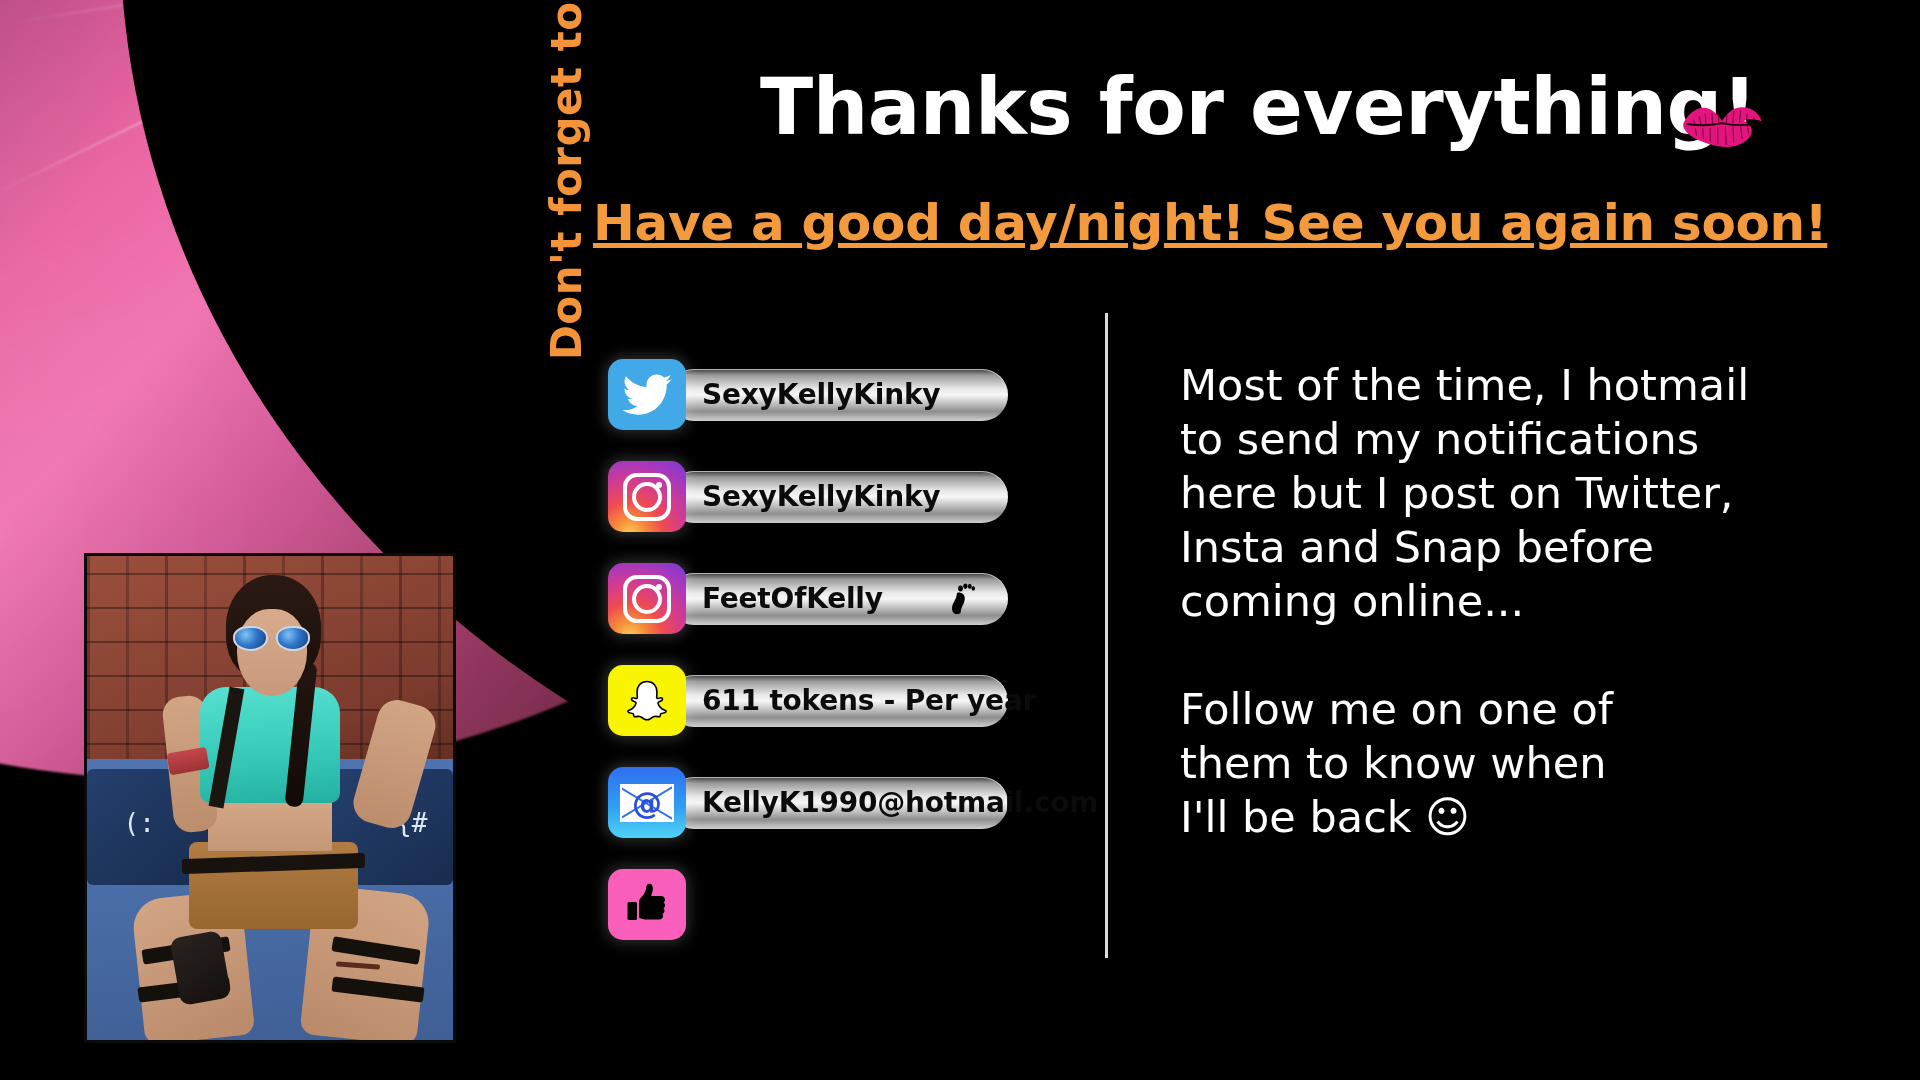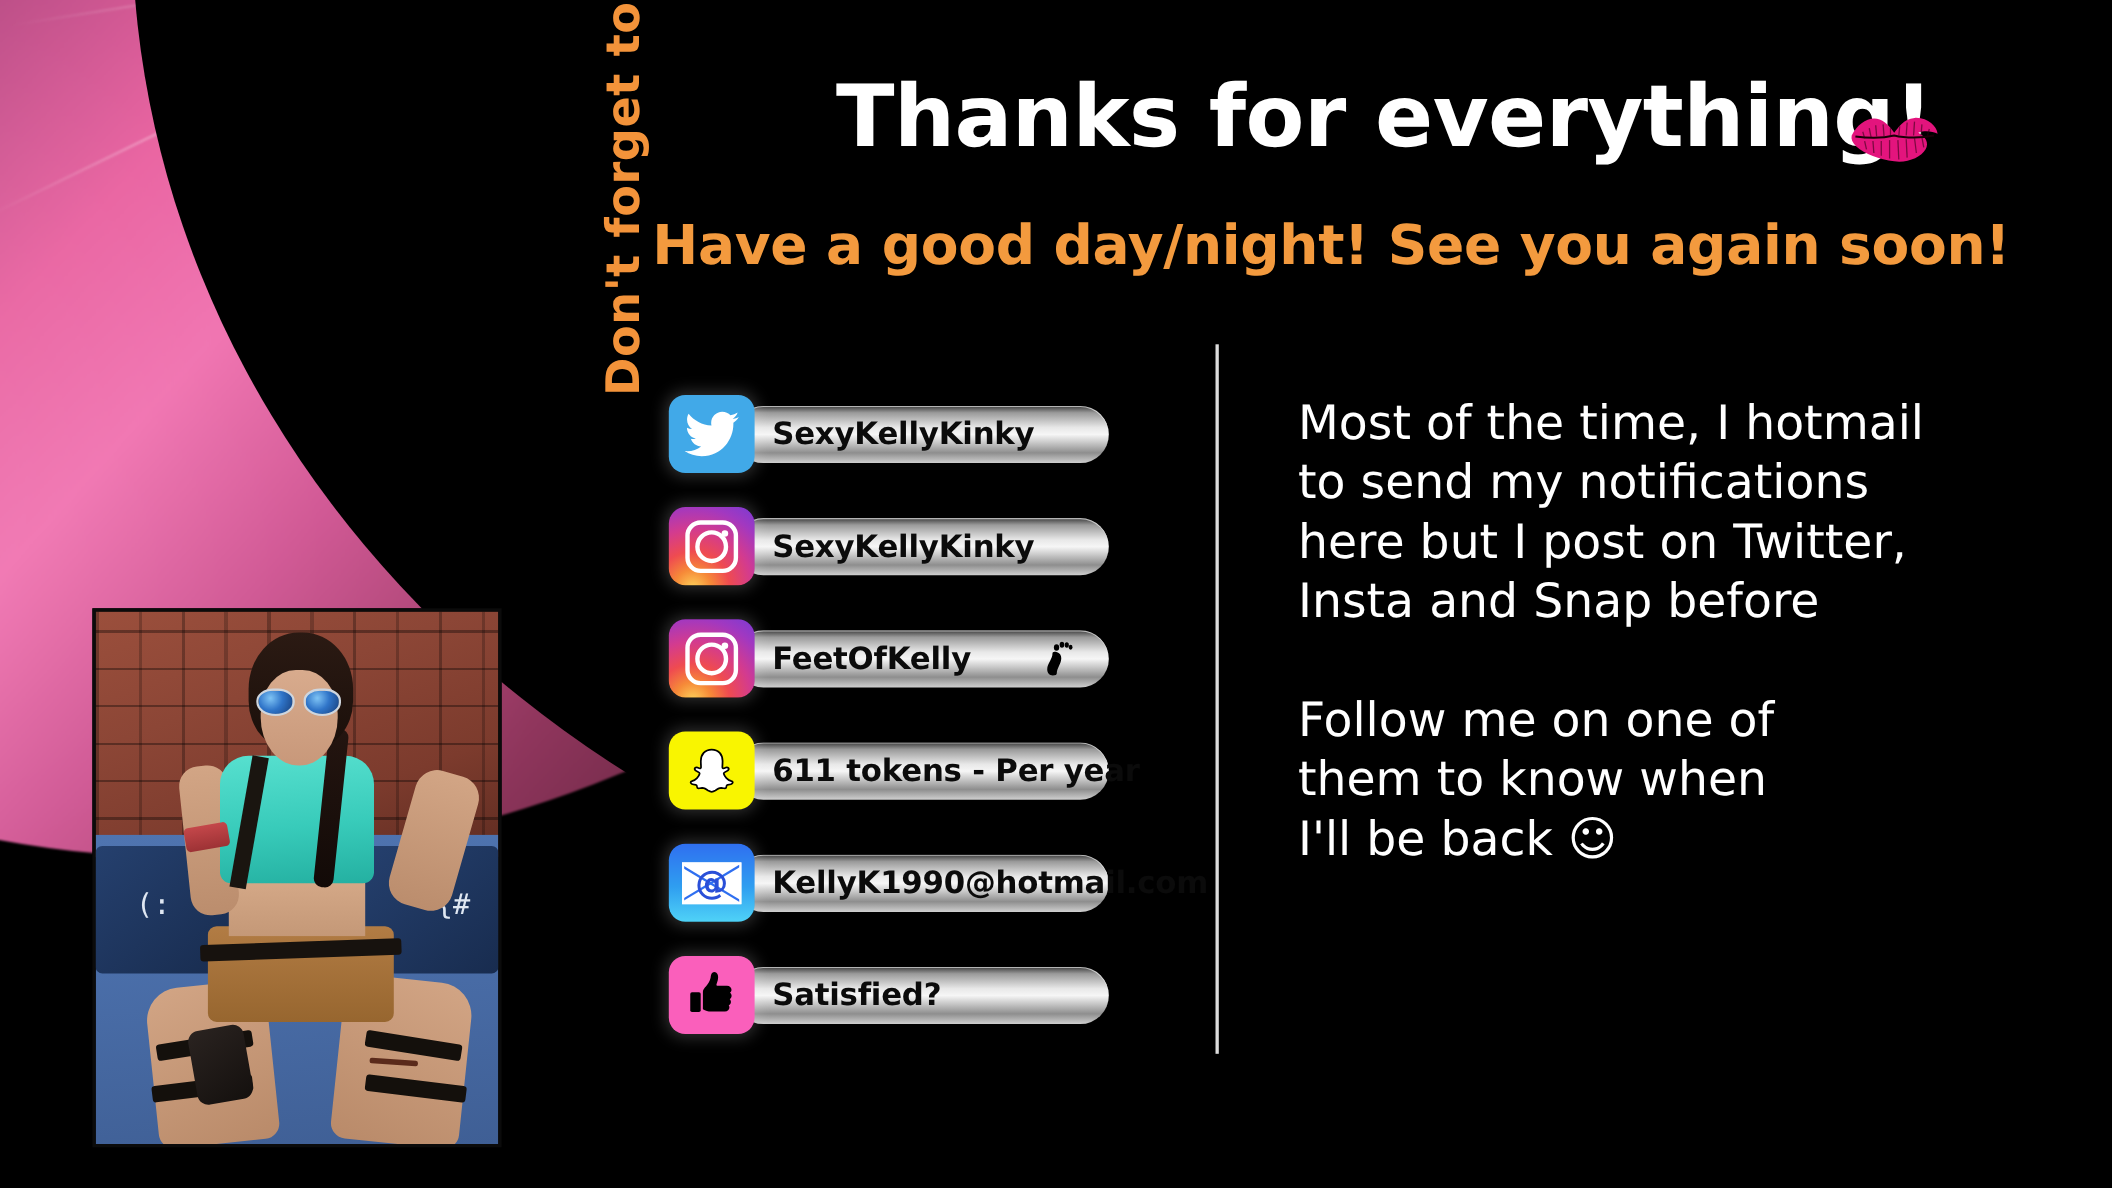--- a/index.html
+++ b/index.html
@@ -100,20 +100,21 @@
   .subtitle{
     position:absolute;
     left:593px; top:198px;
     color:#f39a3e;
     font-size:50px;
     line-height:1;
     font-weight:700;
     white-space:nowrap;
     font-family:"DejaVu Sans", sans-serif;
     letter-spacing:-0.3px;
+    text-decoration:underline;
   }
 
   
   .photo{
     position:absolute;
     left:84px; top:553px;
     width:372px; height:490px;
     background:#000;
     border:3px solid #0b0b0b;
     overflow:hidden;
@@ -492,33 +493,31 @@
       </div>
     </div>
 
     <div class="social-row">
       <div class="sq-icon ic-thumb">
         <svg class="thumb-g" viewBox="0 0 42 44">
           <path fill="#000" d="M13 18.5c0-2 1.4-3.3 2.9-5 1.9-2.2 3.6-4.6 4.1-7.6.3-1.9.3-3.6 1.6-4.6 1.5-1.2 3.7-.6 4.6 1.2.9 1.8.8 4.2.2 6.2-.5 1.7-1.1 3-1.1 3.8 0 .4.3.6.8.6h8.8c2.4 0 4.1 1.6 4.1 3.6 0 1.2-.6 2.2-1.4 2.8.9.6 1.5 1.6 1.5 2.8 0 1.3-.7 2.4-1.7 3 .7.6 1.1 1.5 1.1 2.5 0 1.4-.8 2.5-2 3.1.4.6.6 1.3.6 2 0 2-1.7 3.6-4.1 3.6H20.4c-2.6 0-5-.8-7.4-2.1V18.5z"></path>
           <rect x="1.5" y="19" width="9.5" height="18" rx="1.6" fill="#000"></rect>
         </svg>
       </div>
-      <div class="pill">
-        <span class="pill-text">Satisfied?</span>
-      </div>
     </div>
 
   </div>
 
   <div class="divider"></div>
 
   <div class="right-copy">
     <p>Most of the time, I hotmail</p>
     <p>to send my notifications</p>
     <p>here but I post on Twitter,</p>
     <p>Insta and Snap before</p>
+    <p>coming online...</p>
     <div class="gap"></div>
     <p>Follow me on one of</p>
     <p>them to know when</p>
     <p>I'll be back ☺</p>
   </div>
 
 </div>
 
 </body></html>

